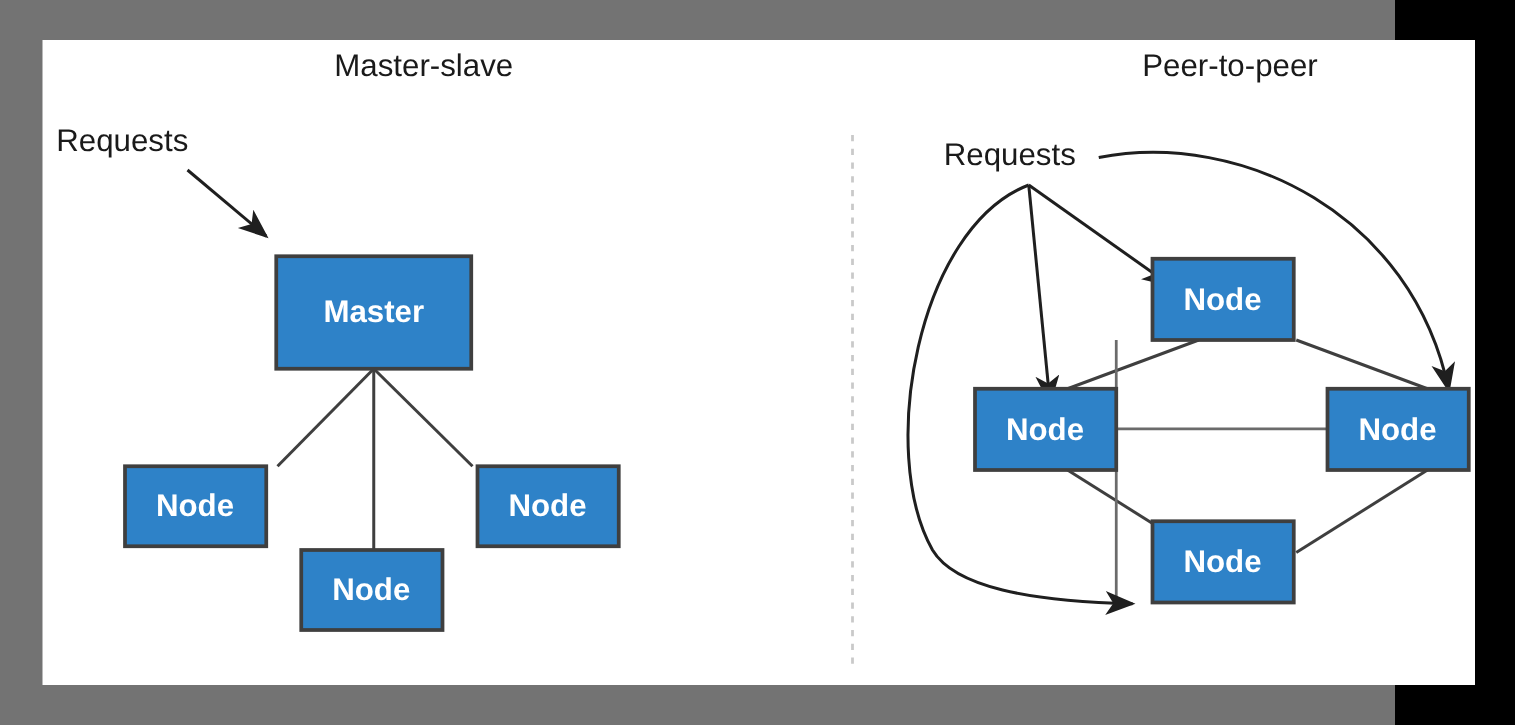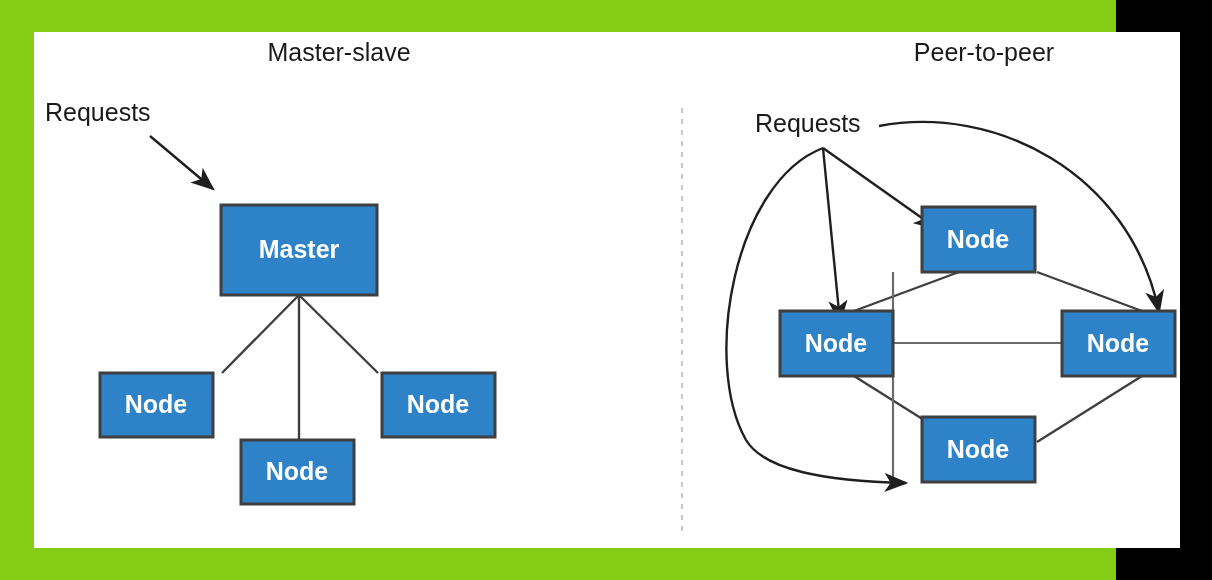--- a/index.html
+++ b/index.html
@@ -10,21 +10,21 @@
   body {
     width: 1212px;
     height: 580px;
     font-family: "Liberation Sans", sans-serif;
     overflow: hidden;
   }
   #figure {
     position: relative;
     width: 1116px;
     height: 580px;
-    background: #84cc16;
+    background: #737373;
   }
   #canvas {
     position: absolute;
     left: 34px;
     top: 32px;
     width: 1146px;
     height: 516px;
     background: #ffffff;
   }
   svg.diagram {

